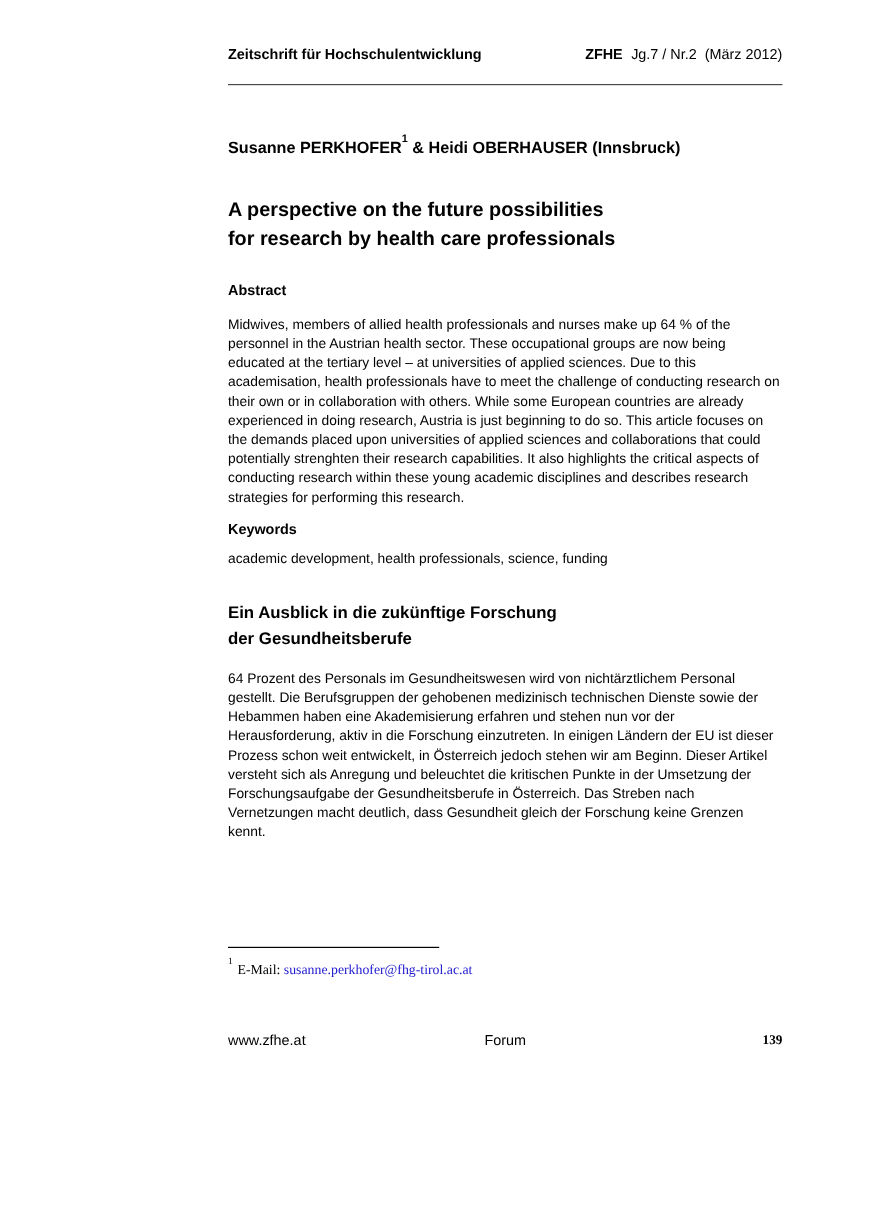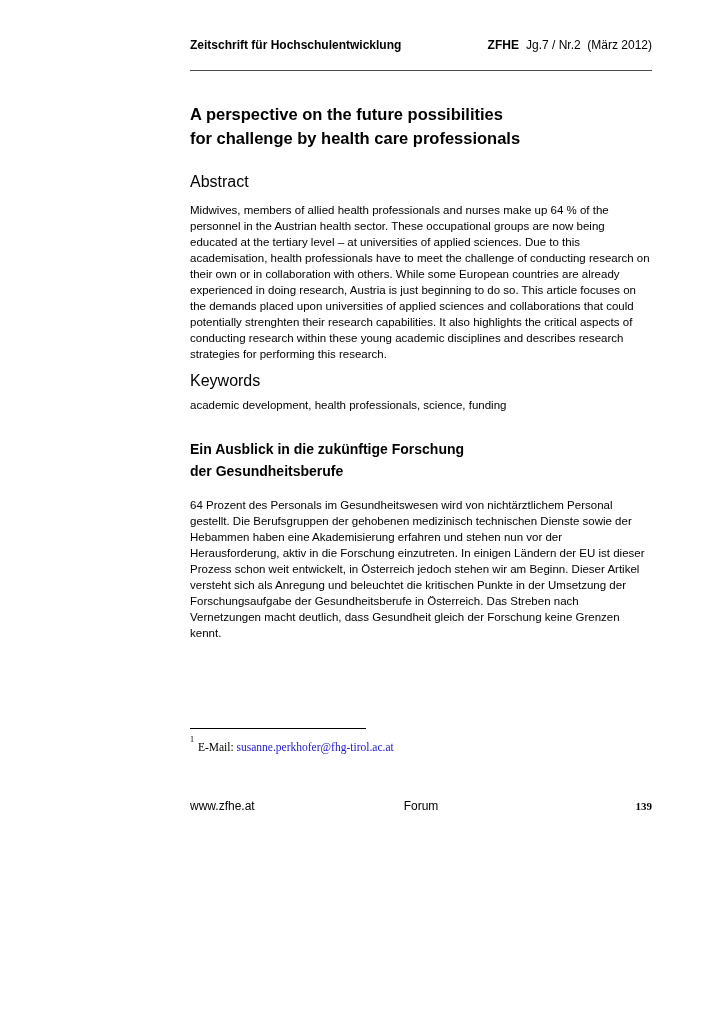--- a/index.html
+++ b/index.html
@@ -22,21 +22,21 @@
   .issue-rest { font-weight: normal; margin-left: 7px; white-space: pre; }
   .rule { margin-top: 17px; border-top: 1px solid #4a4a4a; height: 0; }
 
   .authors { margin-top: 40px; font-size: 13.5px; line-height: 17px; font-weight: bold; }
   .authors sup { font-size: 9px; position: relative; top: -4px; }
 
   .title-en { margin-top: 31px; font-size: 16.5px; line-height: 24px; font-weight: bold; }
   .title-de { margin-top: 25px; font-size: 14px;  line-height: 22px; font-weight: bold; }
   .tline { display: block; }
 
-  .sec { font-size: 16px; line-height: 15px; font-weight: normal; }
+  .sec { font-size: 12px; line-height: 15px; font-weight: bold; }
   .sec-abstract { margin-top: 24px; }
   .sec-kw       { margin-top: 11px; }
   .sec-zf       { margin-top: 14px; }
   .sec-sw       { margin-top: 15px; }
 
   .bodytext { font-size: 11.5px; line-height: 16px; }
   .abstract-body { margin-top: 13px; }
   .kw-body       { margin-top: 9px; }
   .zf-body       { margin-top: 15px; }
   .sw-body       { margin-top: 6px; }
@@ -67,24 +67,25 @@
 
     <header class="header">
       <div>Zeitschrift für Hochschulentwicklung</div>
       <div>
         <span>ZFHE</span><span class="issue-rest">Jg.7 / Nr.2  (März 2012)</span>
       </div>
     </header>
 
     <div class="rule"></div>
 
+    <div class="authors"><span>Susanne PERKHOFER</span><sup>1</sup><span> &amp; Heidi OBERHAUSER (Innsbruck)</span></div>
 
     <h1 class="title-en">
       <span class="tline">A perspective on the future possibilities</span>
-      <span class="tline">for challenge by health care professionals</span>
+      <span class="tline">for research by health care professionals</span>
     </h1>
 
     <h2 class="sec sec-abstract">Abstract</h2>
     <p class="bodytext abstract-body">Midwives, members of allied health professionals and nurses make up 64 % of the personnel in the Austrian health sector. These occupational groups are now being educated at the tertiary level – at universities of applied sciences. Due to this academisation, health professionals have to meet the challenge of conducting research on their own or in collaboration with others. While some European countries are already experienced in doing research, Austria is just beginning to do so. This article focuses on the demands placed upon universities of applied sciences and collaborations that could potentially strenghten their research capabilities. It also highlights the critical aspects of conducting research within these young academic disciplines and describes research strategies for performing this research.</p>
 
     <h2 class="sec sec-kw">Keywords</h2>
     <p class="bodytext kw-body">academic development, health professionals, science, funding</p>
 
     <h1 class="title-de">
       <span class="tline">Ein Ausblick in die zukünftige Forschung</span>

